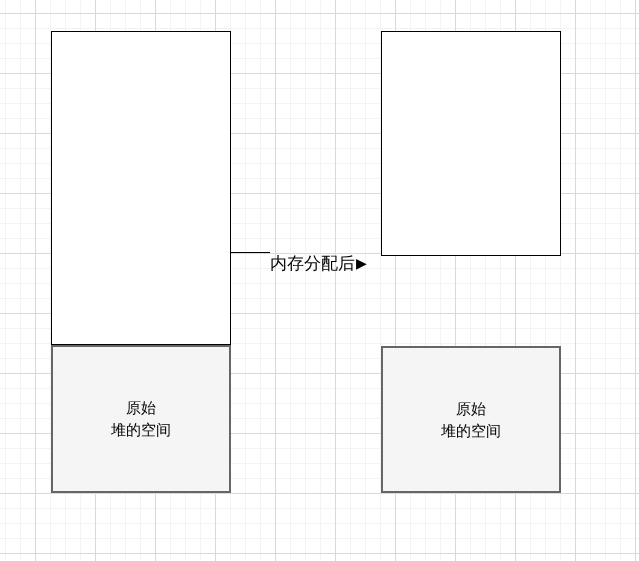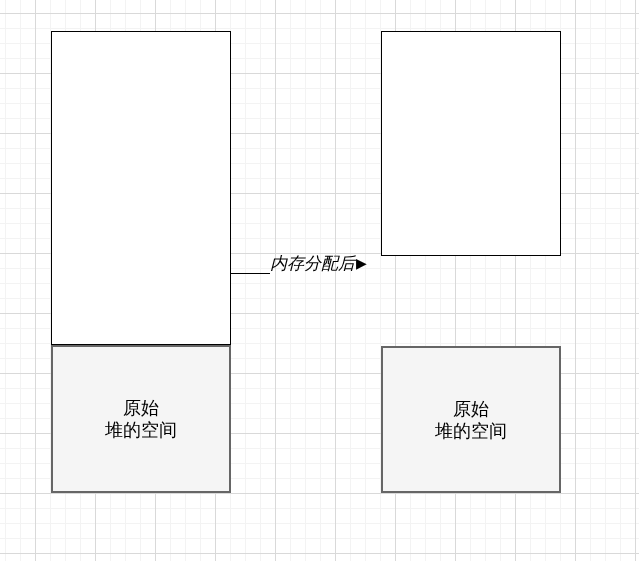--- a/index.html
+++ b/index.html
@@ -32,44 +32,43 @@
     text-align: center;
     color: #000000;
   }
   .free-rect {
     background: #ffffff;
     border: 1.5px solid #000000;
   }
   .heap-rect {
     background: #f5f5f5;
     border: 2px solid #666666;
-    font-size: 18px;
+    font-size: 15px;
     line-height: 22px;
   }
   .new-object-rect {
     background: #f8cecc;
     border: 1.5px solid #b85450;
     font-size: 18px;
   }
   
   #left-free   { left: 51px;  top: 31px;  width: 180px; height: 314px; }
   #left-heap   { left: 51px;  top: 345px; width: 180px; height: 148px; }
   #right-free  { left: 381px; top: 31px;  width: 180px; height: 225px; }
   #new-object  { left: 381px; top: 256px; width: 180px; height: 90px; }
   #right-heap  { left: 381px; top: 346px; width: 180px; height: 147px; }
 
   .connector {
     position: absolute;
     left: 231px;
     top: 252px;
     height: 22px;
     display: flex;
-    align-items: flex-end;
+    align-items: flex-start;
     white-space: nowrap;
-    font-style: italic;
   }
   .connector .stem {
     width: 39px;
     height: 0;
     border-top: 1.5px solid #000000;
   }
   .connector .edge-label {
     font-size: 17px;
     line-height: 22px;
     color: #000000;

